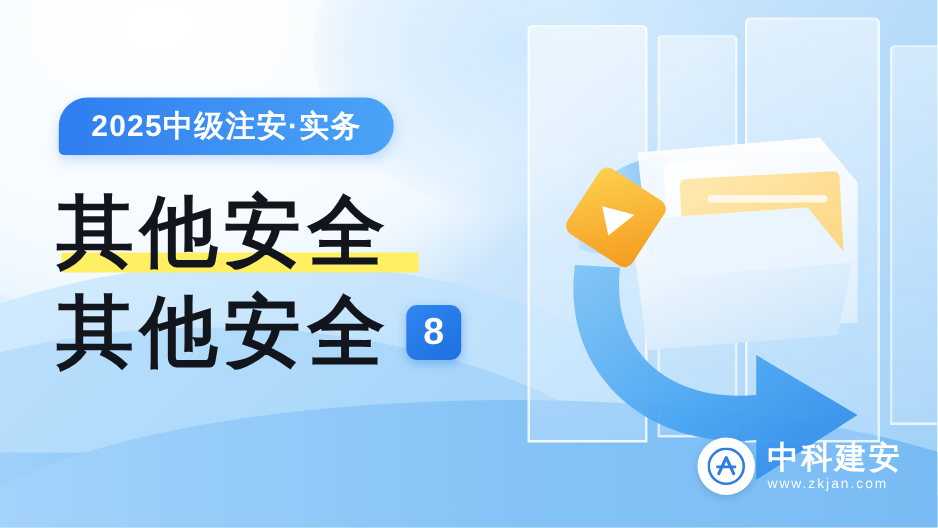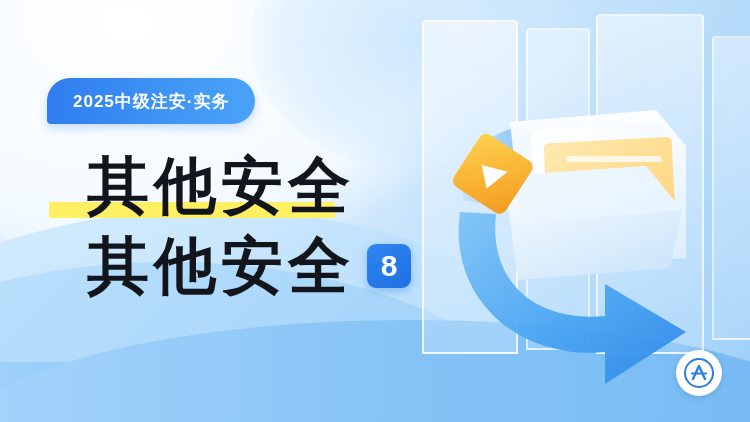--- a/index.html
+++ b/index.html
@@ -135,21 +135,21 @@
     height: 46px;
     padding: 0 26px;
     display: flex;
     align-items: center;
     border-radius: 23px 23px 23px 4px;
     background: linear-gradient(90deg, #2f7df0 0%, #3f93f4 55%, #4aa3f7 100%);
     box-shadow: 0 4px 10px rgba(47,125,240,.25);
   }
   .tag-text {
     color: #ffffff;
-    font-size: 17px;
+    font-size: 24px;
     font-weight: 700;
     letter-spacing: 1px;
     white-space: nowrap;
     font-family: "Liberation Sans", "DejaVu Sans", sans-serif;
     text-align: center;
   }
 
   .headline {
     position: absolute;
     left: 45px;
@@ -174,21 +174,20 @@
   }
   .hl-text {
     position: relative;
     font-size: 62px;
     line-height: 62px;
     font-weight: 700;
     color: #12161c;
     letter-spacing: 5px;
     white-space: nowrap;
     font-family: "Liberation Sans", "DejaVu Sans", sans-serif;
-    margin-left: 42px;
   }
   .badge {
     position: relative;
     margin-left: 12px;
     width: 44px;
     height: 44px;
     border-radius: 9px;
     background: linear-gradient(145deg, #2f86f2 0%, #1f6fe0 100%);
     color: #ffffff;
     font-size: 30px;
@@ -329,15 +328,19 @@
   </div>
 
   <div class="logo">
     <div class="logo-mark">
       <svg width="30" height="30" viewBox="0 0 30 30">
         <circle cx="15" cy="15" r="14" fill="none" stroke="#2f7de0" stroke-width="2"></circle>
         <path d="M9 21 L 15 8 L 21 21" fill="none" stroke="#2f7de0" stroke-width="2.4" stroke-linecap="round" stroke-linejoin="round"></path>
         <path d="M8 15.5 L 22 15.5" stroke="#2f7de0" stroke-width="2.2" stroke-linecap="round"></path>
       </svg>
     </div>
+    <div class="logo-text">
+      <span class="logo-name">中科建安</span>
+      <span class="logo-url">www.zkjan.com</span>
+    </div>
   </div>
 
 </div>
 
 </body></html>

